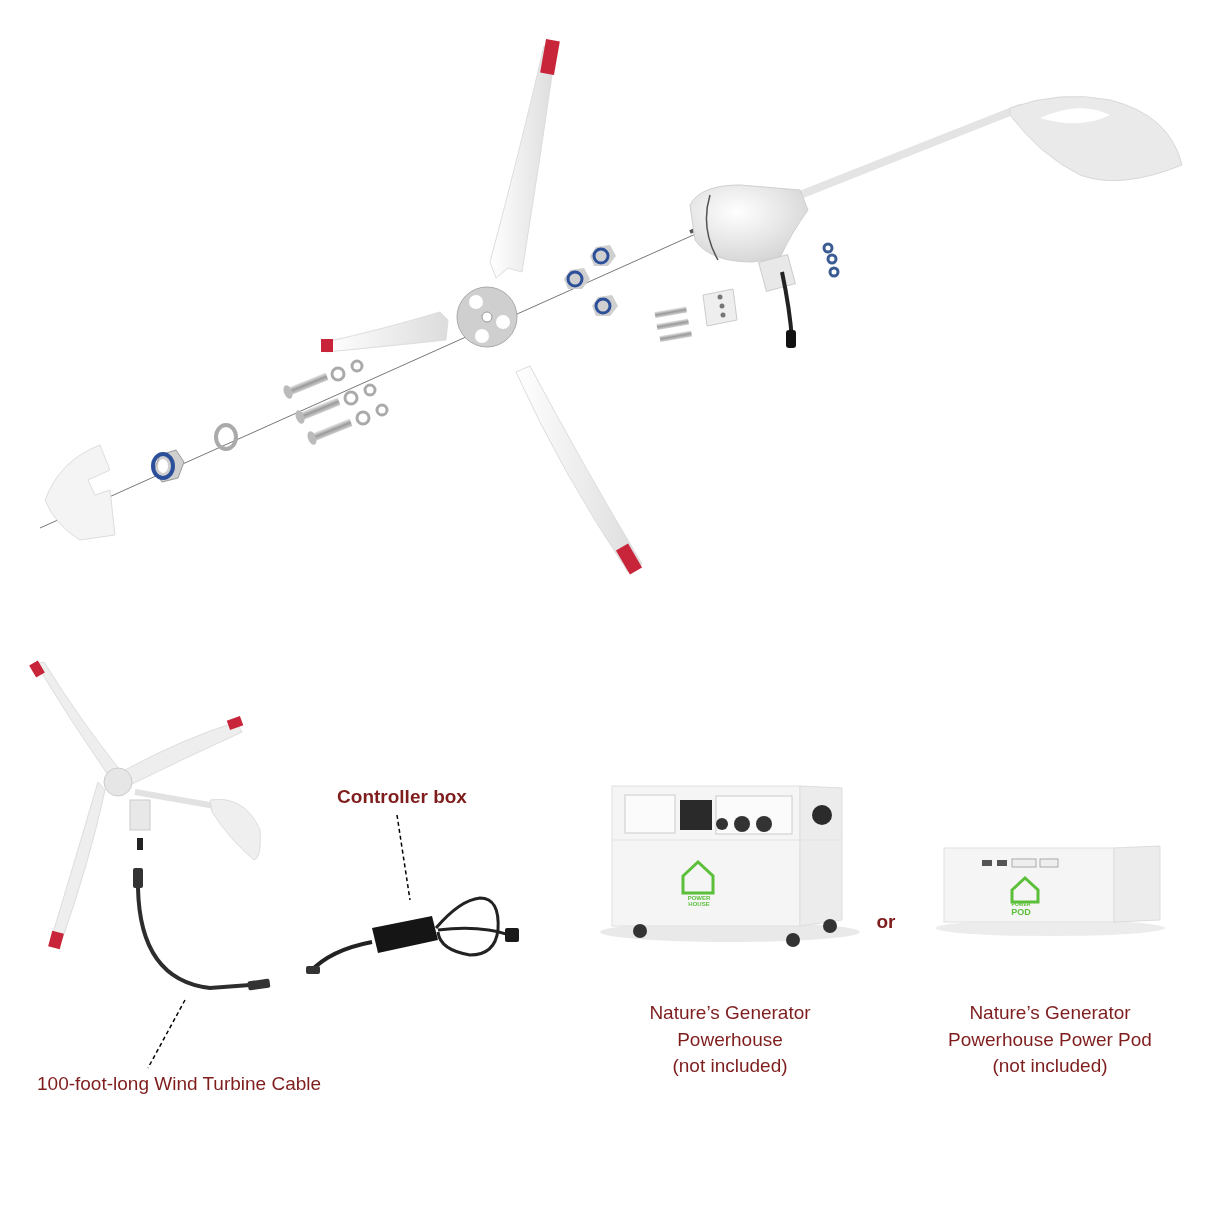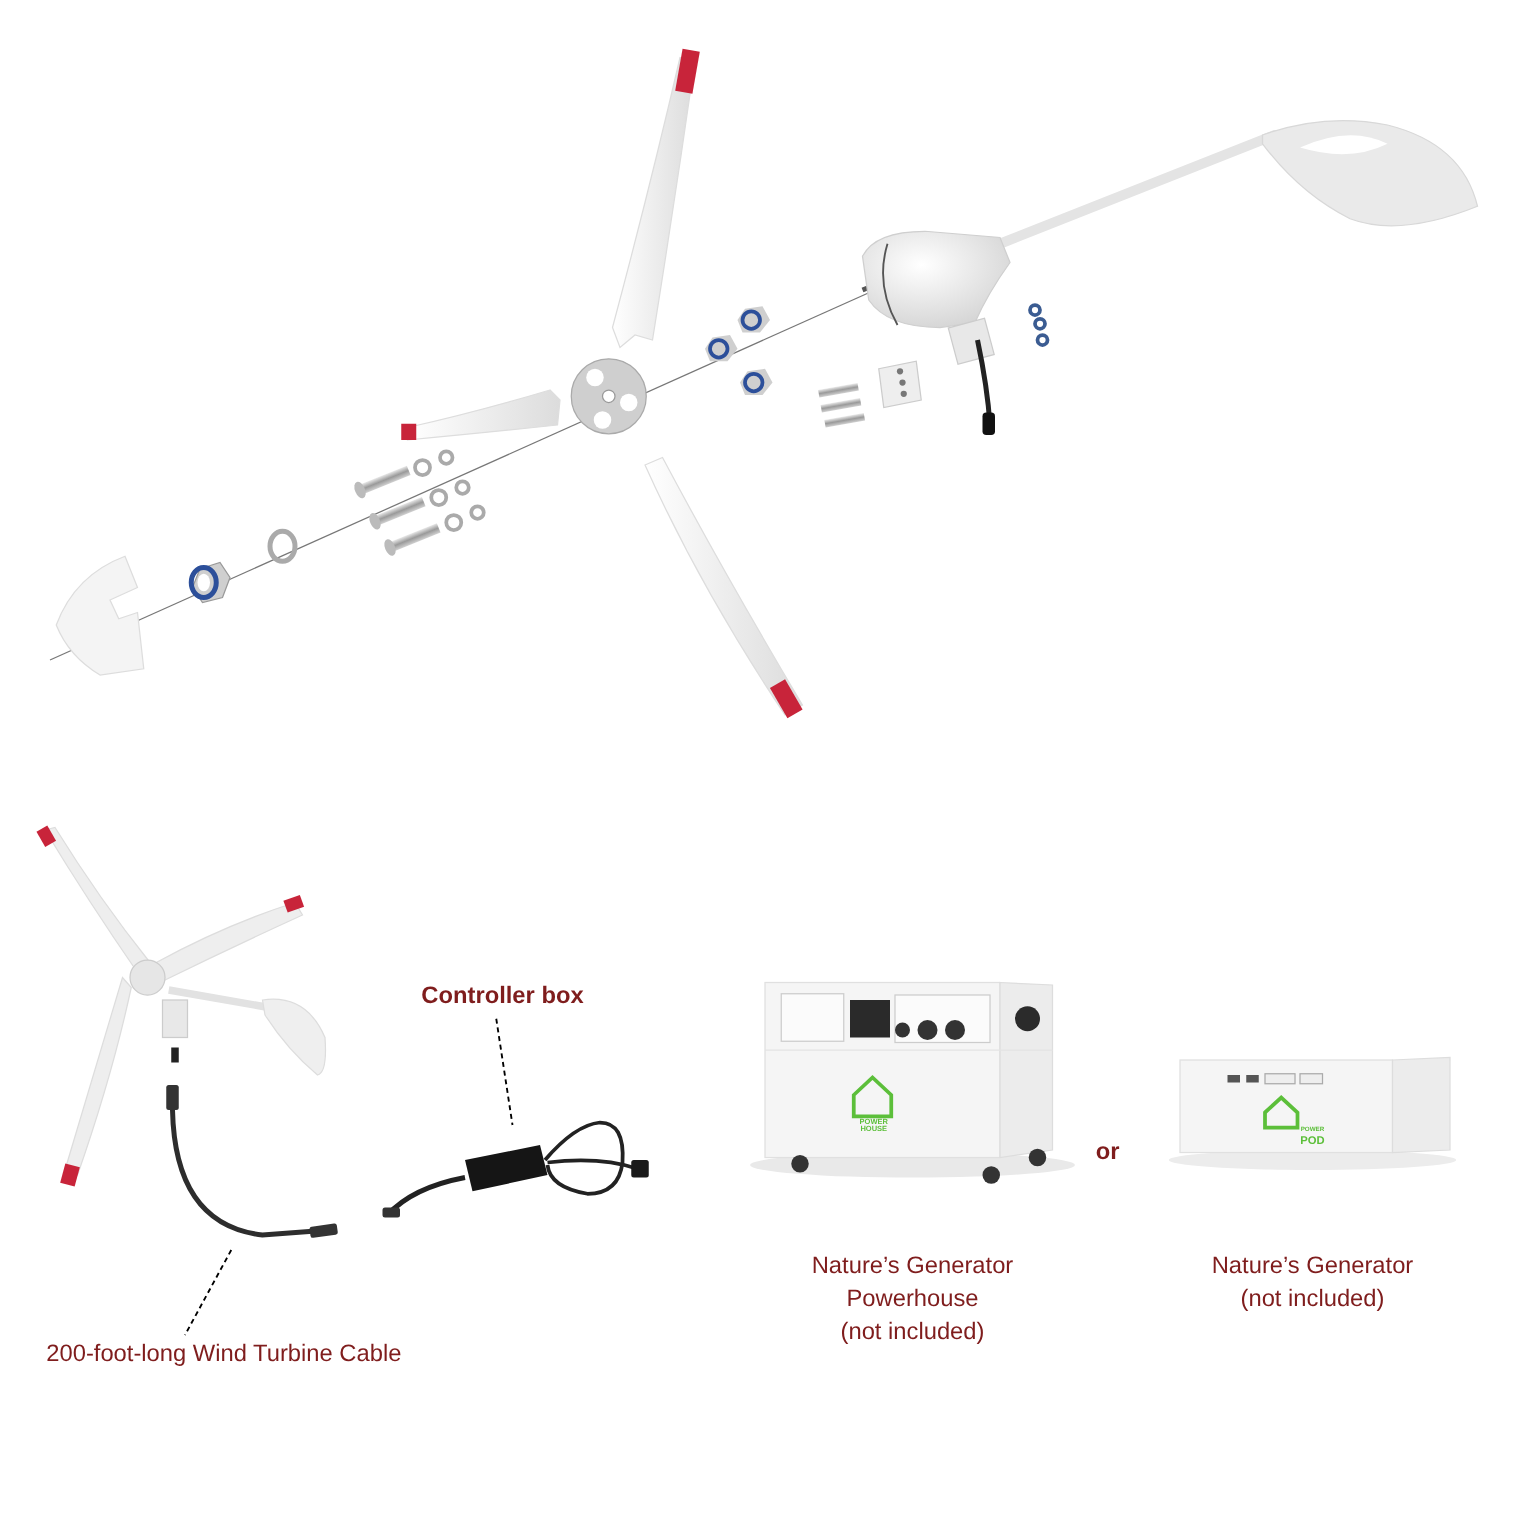--- a/index.html
+++ b/index.html
@@ -204,36 +204,37 @@
     <rect x="982" y="860" width="10" height="6" fill="#555"></rect>
       <rect x="997" y="860" width="10" height="6" fill="#555"></rect>
     <rect x="1012" y="859" width="24" height="8" fill="#eee" stroke="#aaa"></rect>
     <rect x="1040" y="859" width="18" height="8" fill="#eee" stroke="#aaa"></rect>
     <path d="M1012 890 L1025 878 L1038 890 L1038 902 L1012 902 Z" fill="none" stroke="#5cbf3a" stroke-width="3"></path>
   </g>
 </svg>
 
 <div class="label bold" style="left:332px; top:784px; width:140px;">Controller box</div>
 
-<div class="label left" style="left:37px; top:1071px; width:320px;">200-foot-long Wind Turbine Cable</div>
+<div class="label left" style="left:37px; top:1071px; width:320px;">100-foot-long Wind Turbine Cable</div>
 
 <div class="label bold" style="left:866px; top:909px; width:40px;">or</div>
 
 <div class="abs" style="left:681px; top:895px; width:36px; text-align:center; color:#5cbf3a; font-size:6px; line-height:1; font-weight:bold;">
   <div>POWER</div>
   <div>HOUSE</div>
 </div>
 
-<div class="abs" style="left:1033px; top:902px; width:34px; text-align:center; color:#5cbf3a; font-size:5px; line-height:1.1; font-weight:bold;">
+<div class="abs" style="left:1004px; top:902px; width:34px; text-align:center; color:#5cbf3a; font-size:5px; line-height:1.1; font-weight:bold;">
   <div>POWER</div>
   <div style="font-size:9px;">POD</div>
 </div>
 
 <div class="label" style="left:620px; top:1000px; width:220px;">
   <span class="lbl-line">Nature’s Generator</span>
   <span class="lbl-line">Powerhouse</span>
   <span class="lbl-line">(not included)</span>
 </div>
 
 <div class="label" style="left:930px; top:1000px; width:240px;">
   <span class="lbl-line">Nature’s Generator</span>
+  <span class="lbl-line">Powerhouse Power Pod</span>
   <span class="lbl-line">(not included)</span>
 </div>
 
 </body></html>

